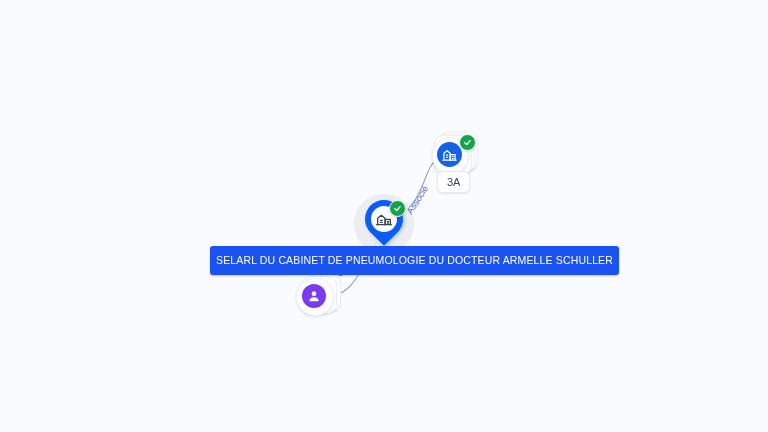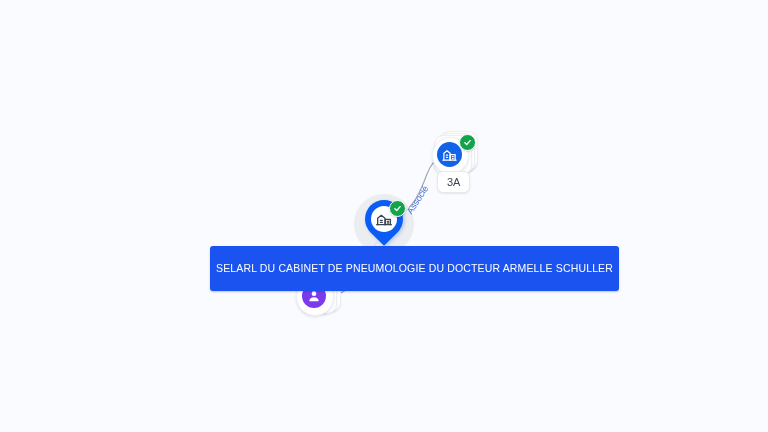--- a/index.html
+++ b/index.html
@@ -196,21 +196,21 @@
   #label-company {
     position: absolute;
     left: 210px;
     top: 234px;
     background: #1a53f0;
     color: #ffffff;
     border-radius: 3px;
     font-size: 10.5px;
     letter-spacing: .15px;
     line-height: 13px;
-    padding: 16px 6px;
+    padding: 8px 6px;
     white-space: nowrap;
     box-shadow: 0 1px 2px rgba(20,50,160,.28);
   }
 
   
   .edge-label {
     position: absolute;
     font-size: 9px;
     white-space: nowrap;
     transform-origin: left center;

